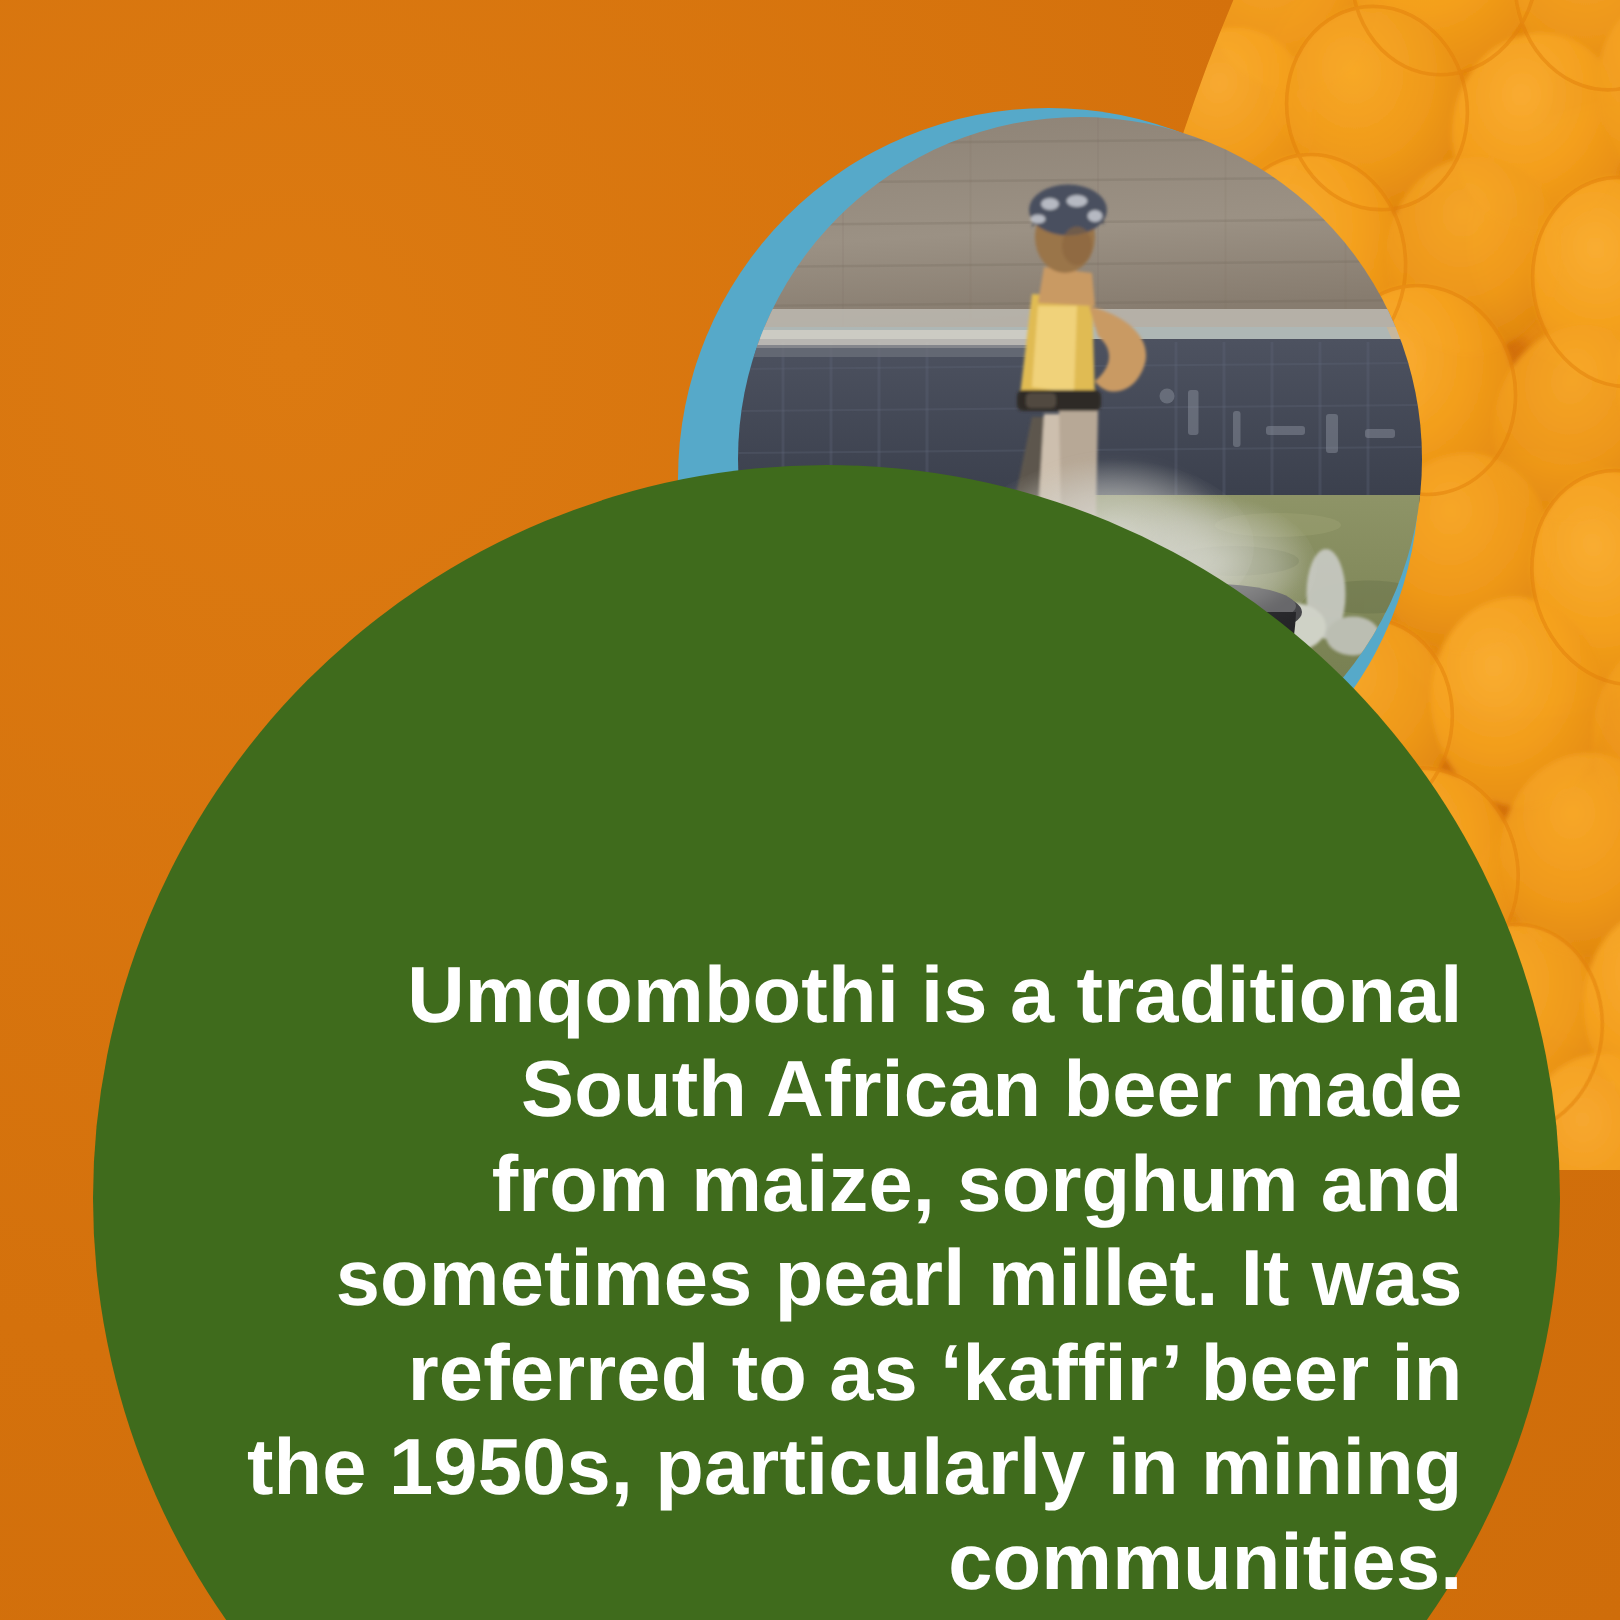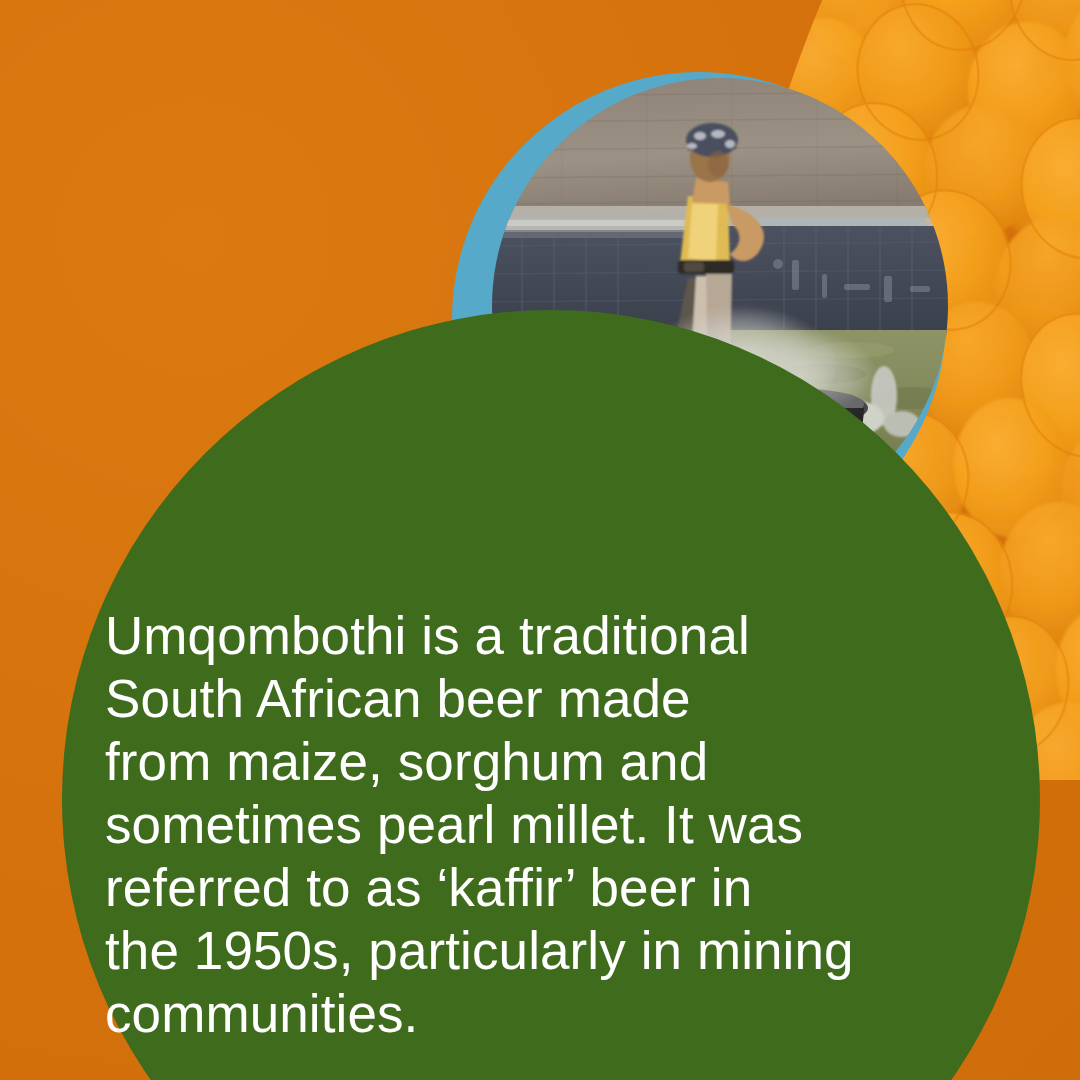--- a/index.html
+++ b/index.html
@@ -64,27 +64,27 @@
     width: 978px;
     height: 978px;
     border-radius: 50%;
     background: #3f6b1c;
   }
 
   
   .caption {
     position: absolute;
     left: 105px;
-    top: 604px;
+    top: 632px;
     width: 870px;
-    text-align: left;
+    text-align: right;
     color: #ffffff;
     font-size: 53px;
     line-height: 63px;
-    font-weight: 400;
+    font-weight: 700;
     letter-spacing: 0.1px;
     white-space: pre-line;
   }
 </style>
 </head>
 <body>
 
 <div id="card">
 
   <div class="bg-base"></div>

